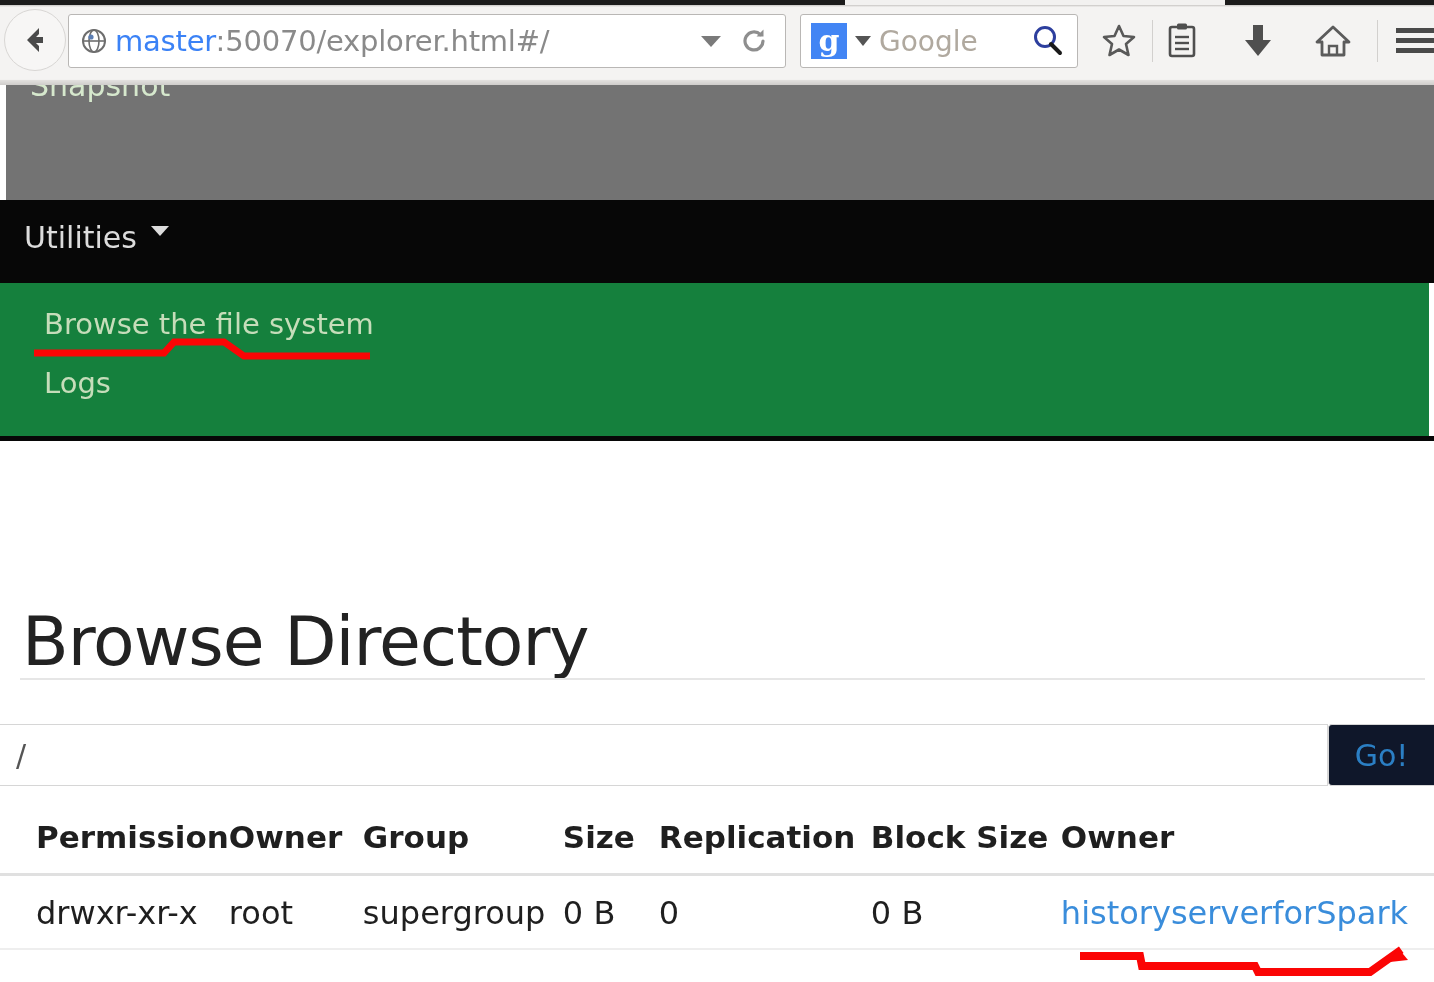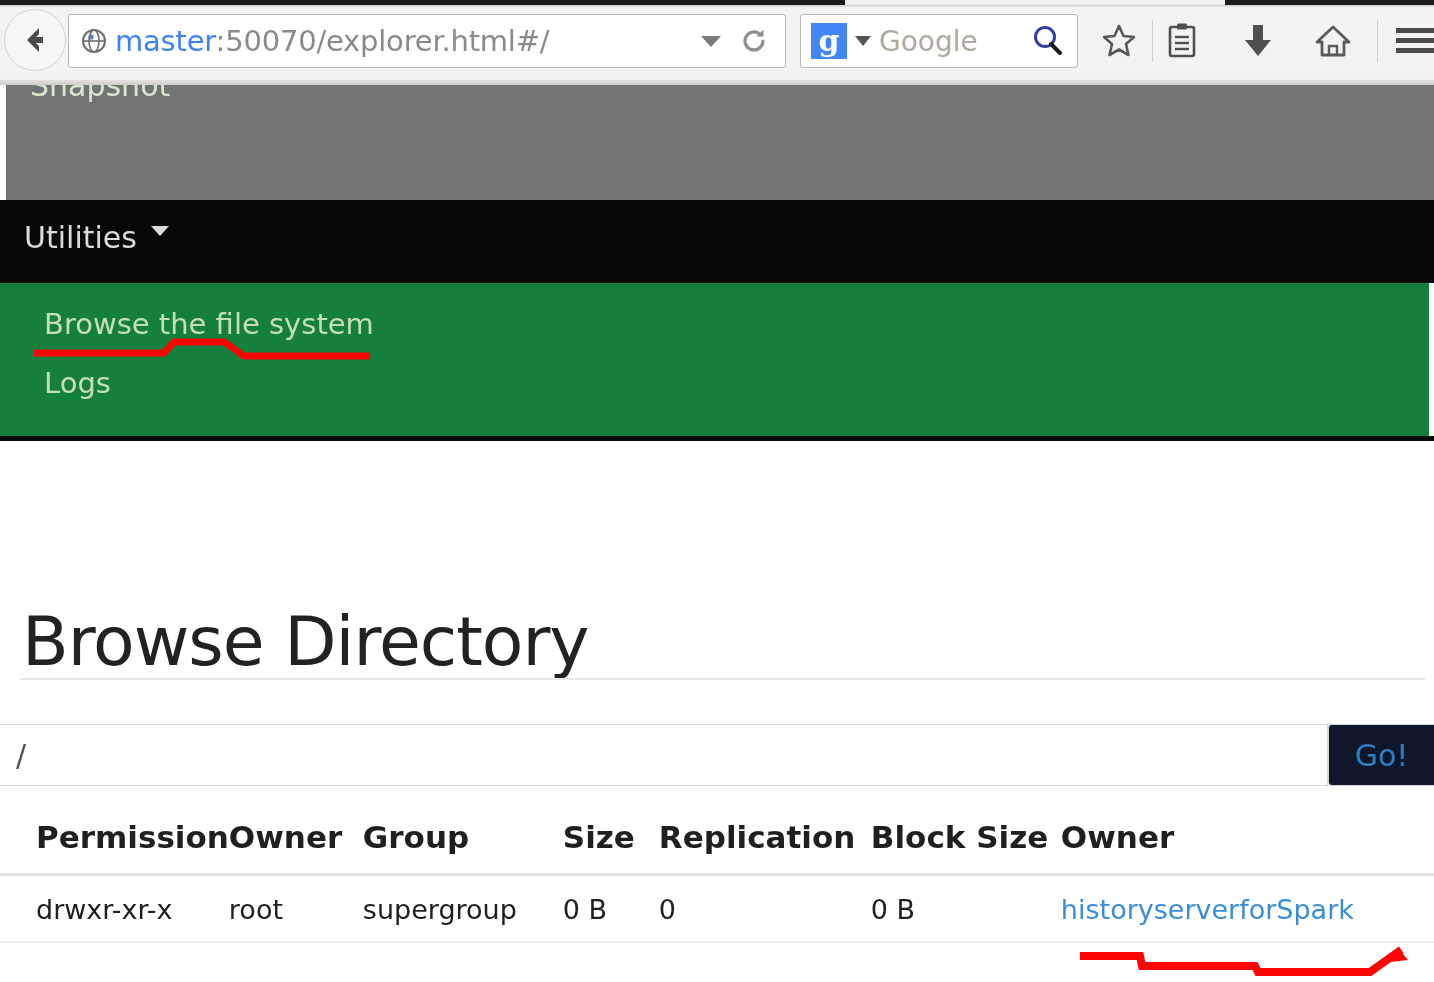--- a/index.html
+++ b/index.html
@@ -242,21 +242,21 @@
     text-align: left;
     font-size: 31px;
     font-weight: 700;
     color: #1f1f1f;
     padding: 8px 0 18px 0;
     border-bottom: 3px solid #e0e0e0;
     white-space: nowrap;
   }
   #file-table td {
     text-align: left;
-    font-size: 27px;
+    font-size: 32px;
     font-weight: 400;
     color: #1f1f1f;
     padding: 18px 0 16px 0;
     border-bottom: 2px solid #eeeeee;
     white-space: nowrap;
   }
   .col-permission { width: 208px; padding-left: 36px !important; }
   .col-owner      { width: 134px; }
   .col-group      { width: 200px; }
   .col-size       { width: 96px; }

